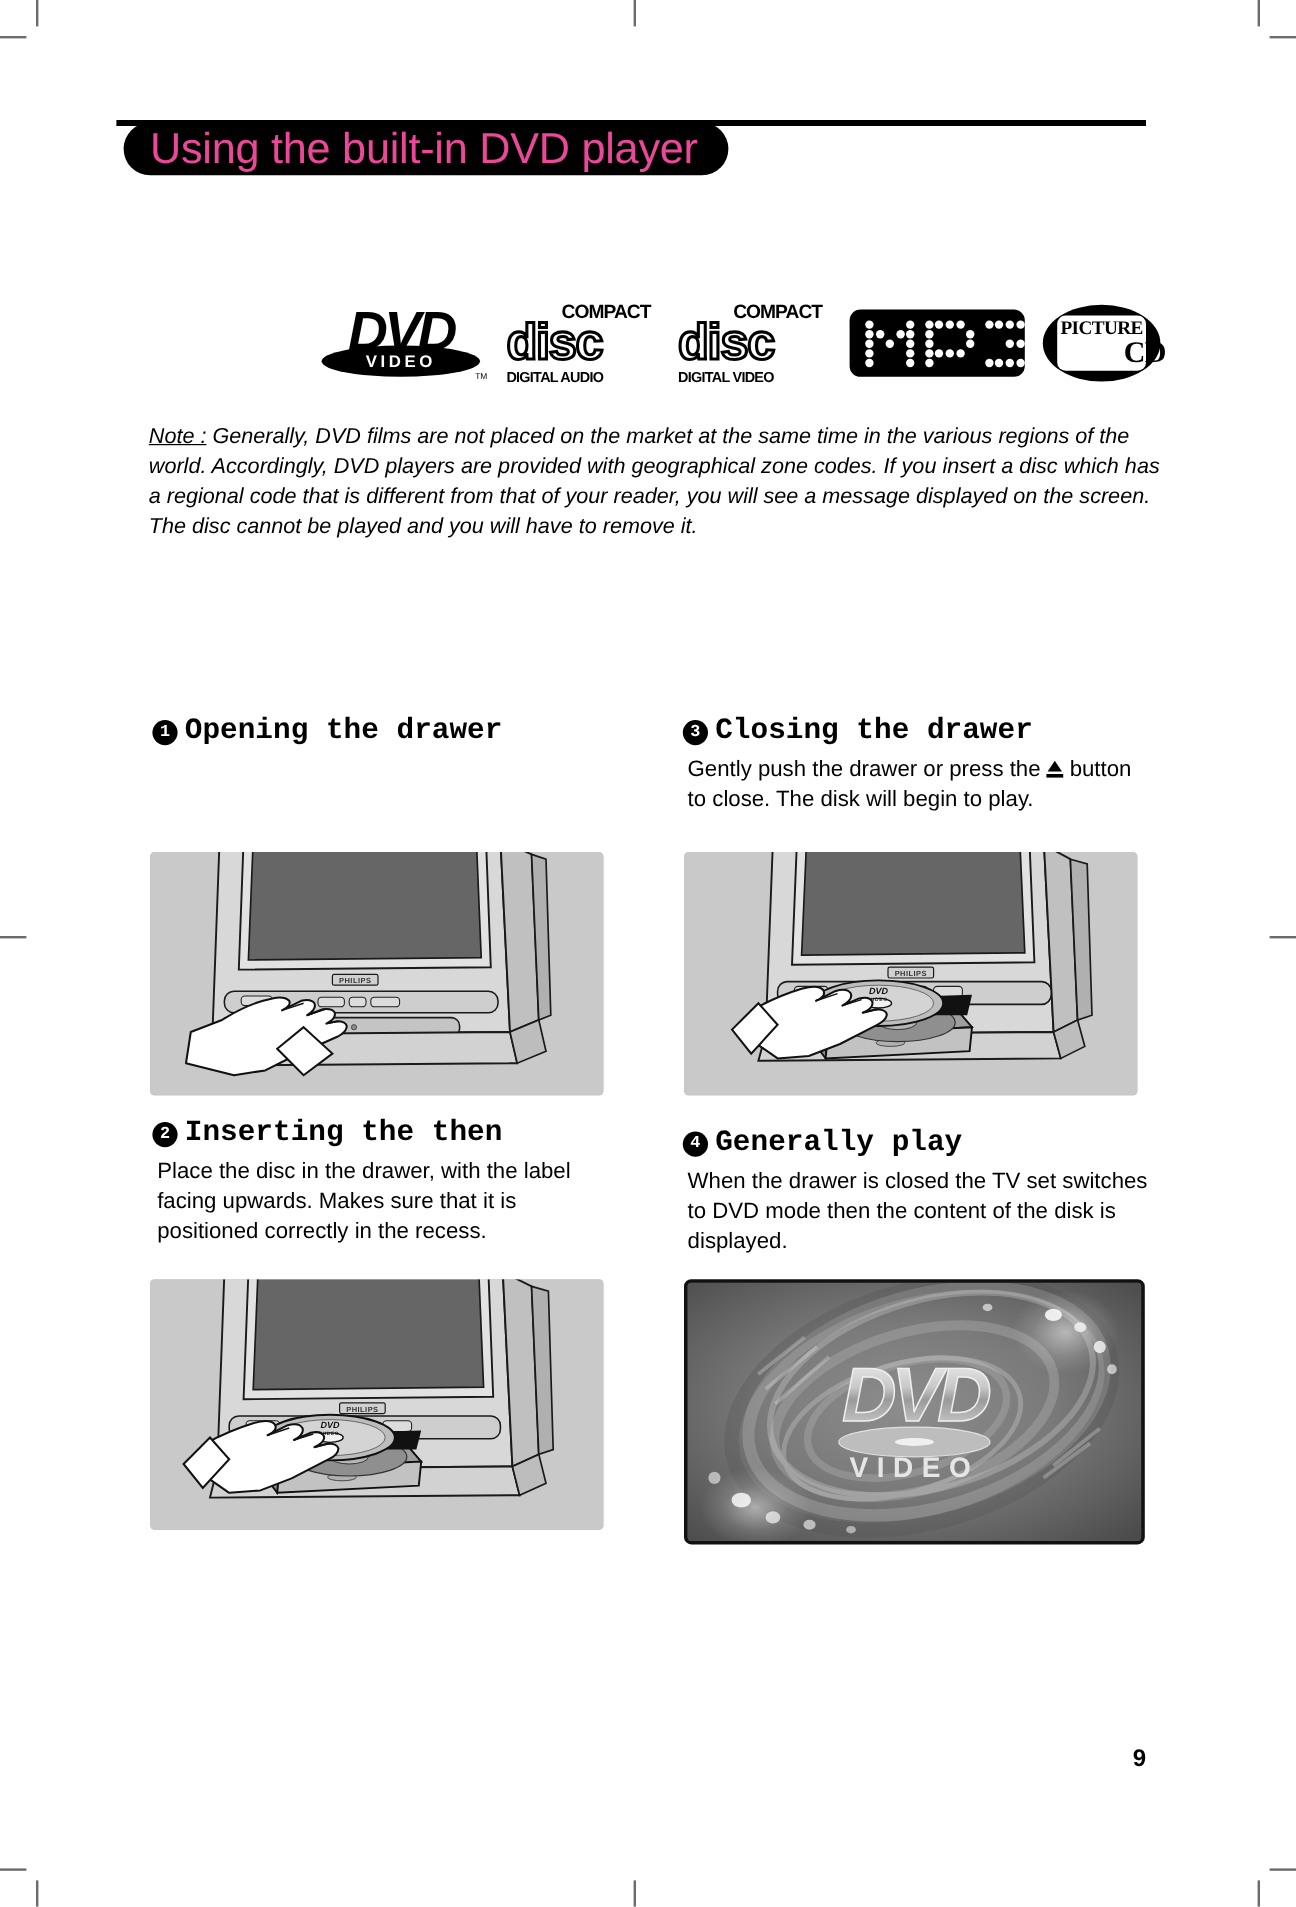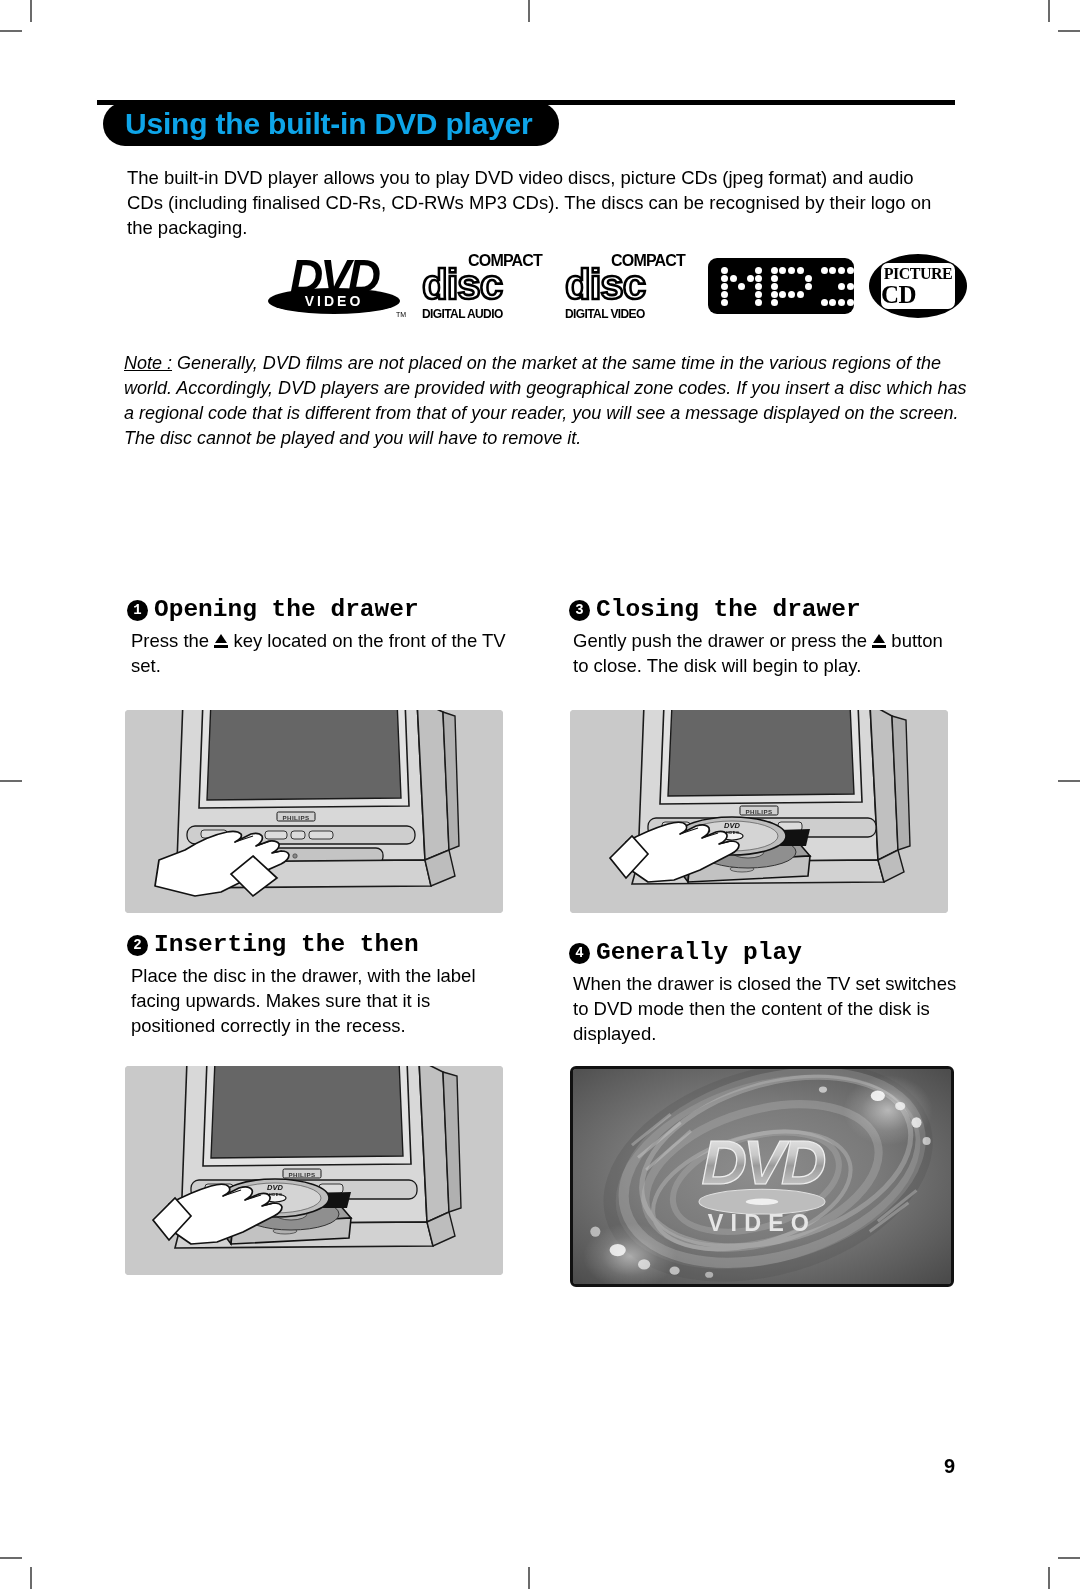--- a/index.html
+++ b/index.html
@@ -46,23 +46,23 @@
     height: 5px;
     background: #000;
   }
   .pill {
     position: absolute;
     left: 6px;
     top: 2px;
     height: 44px;
     background: #000000;
     border-radius: 22px;
-    color: #0ea5e9;
-    font-weight: bold;
-    font-size: 30px;
+    color: #ec4899;
+    font-weight: normal;
+    font-size: 36px;
     line-height: 44px;
     padding: 0 26px 0 22px;
     white-space: nowrap;
     letter-spacing: -0.2px;
   }
 
   
   .body-text {
     font-size: 18.5px;
     line-height: 25px;
@@ -237,25 +237,26 @@
     text-align: center;
     font-size: 16px;
     font-weight: bold;
     letter-spacing: -0.5px;
     line-height: 18px;
   }
   .pcd-cd {
     position: absolute;
     left: 0; top: 18px;
     width: 74px;
-    text-align: left;
+    text-align: center;
     font-size: 25px;
     font-weight: bold;
     letter-spacing: -0.5px;
     line-height: 27px;
+    padding-left: 36px;
   }
   .col-left  { position: absolute; left: 30px;  width: 392px; }
   .col-right { position: absolute; left: 472px; width: 392px; }
 
   .step-title {
     font-size: 24.5px;
     font-weight: bold;
     line-height: 30px;
     margin: 0 0 3px 0;
     white-space: nowrap;
@@ -352,21 +353,20 @@
 <div class="crop v" style="left:528px; top:0;"></div>
 <div class="crop v" style="left:528px; top:1567px;"></div>
 
 <div class="page">
 
   <div class="section-head" style="position:absolute; left:0; top:100px; width:858px;">
     <div class="section-rule"></div>
     <div class="pill">Using the built-in DVD player</div>
   </div>
 
-  <p class="body-text intro">The built-in DVD player allows you to play DVD video discs, picture CDs (jpeg format) and audio CDs (including finalised CD-Rs, CD-RWs MP3 CDs). The discs can be recognised by their logo on the packaging.</p>
 
   <div class="logos">
 
     <div class="logo logo-dvd">
       <div class="dvd-word">DVD</div>
       <div class="dvd-ellipse"></div>
       <div class="dvd-video-word">VIDEO</div>
       <div class="dvd-tm">TM</div>
     </div>
 
@@ -435,21 +435,20 @@
 
   </div>
 
   <p class="note"><span class="note-label">Note :</span><span> Generally, DVD films are not placed on the market at the same time in the various regions of the world. Accordingly, DVD players are provided with geographical zone codes. If you insert a disc which has a regional code that is different from that of your reader, you will see a message displayed on the screen. The disc cannot be played and you will have to remove it.</span></p>
 
 
   <div class="col-left" style="position:absolute; top:595px;">
     <h3 class="step-title">
       <span class="step-num">1</span><span>Opening the drawer</span>
     </h3>
-    <p class="step-body"><span>Press the </span><span class="eject"></span><span> key located on the front of the TV set.</span></p>
   </div>
 
   <div class="col-right" style="position:absolute; top:595px;">
     <h3 class="step-title">
       <span class="step-num">3</span><span>Closing the drawer</span>
     </h3>
     <p class="step-body"><span>Gently push the drawer or press the </span><span class="eject"></span><span> button to close. The disk will begin to play.</span></p>
   </div>
 
   <div class="col-left" style="position:absolute; top:930px;">

